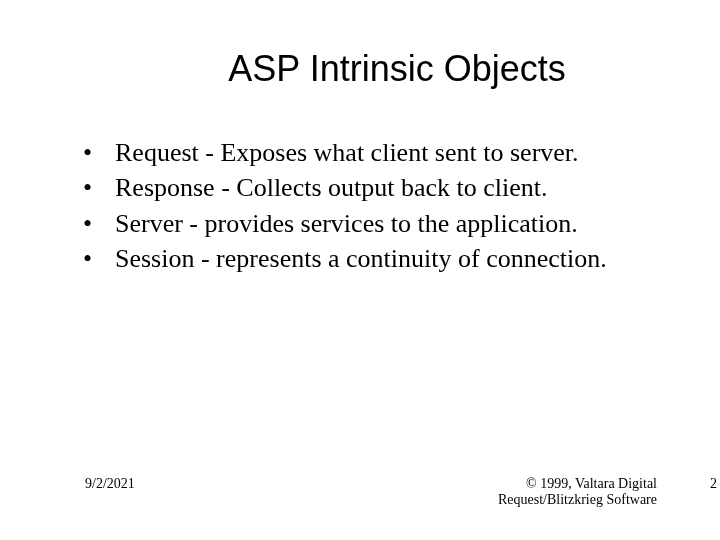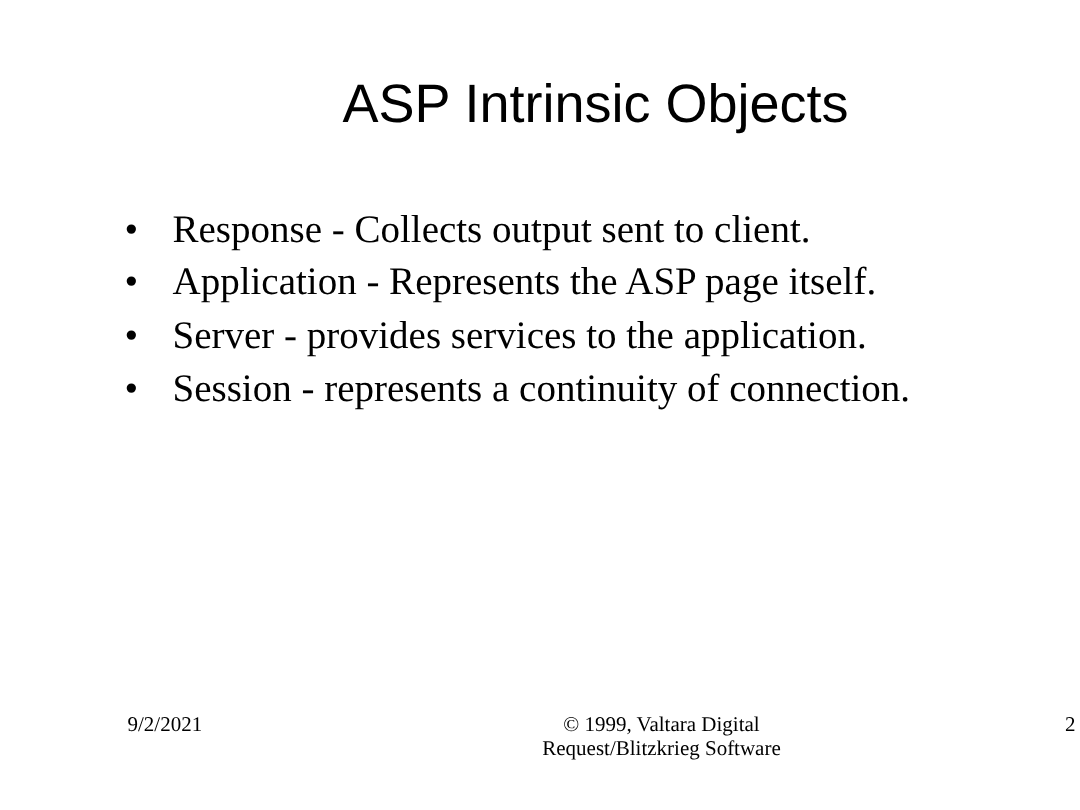--- a/index.html
+++ b/index.html
@@ -55,37 +55,37 @@
     left: 0;
     width: 100%;
     box-sizing: border-box;
     padding: 0 40px 0 48px;
     font-size: 14px;
     display: flex;
     justify-content: space-between;
     align-items: flex-start;
   }
   .footer .center {
-    text-align: center;
+    text-align: right;
     flex: 1;
   }
   .footer .date { width: 140px; text-align: left; }
   .footer .page { width: 60px; text-align: right; }
 </style>
 </head>
 <body>
 
 <div class="slide">
 
   <div class="title">ASP Intrinsic Objects</div>
 
   <div class="body">
     <ul class="bullets">
-      <li>Response - Collects output sent to client.</li>
-      <li>Application - Represents the ASP page itself.</li>
+      <li>Request - Exposes what client sent to server.</li>
+      <li>Response - Collects output back to client.</li>
       <li>Server - provides services to the application.</li>
       <li>Session - represents a continuity of connection.</li>
     </ul>
   </div>
 
   <div class="footer">
     <div class="date">9/2/2021</div>
     <div class="center">
       <span>© 1999, Valtara Digital</span><br>
       <span>Request/Blitzkrieg Software</span>

